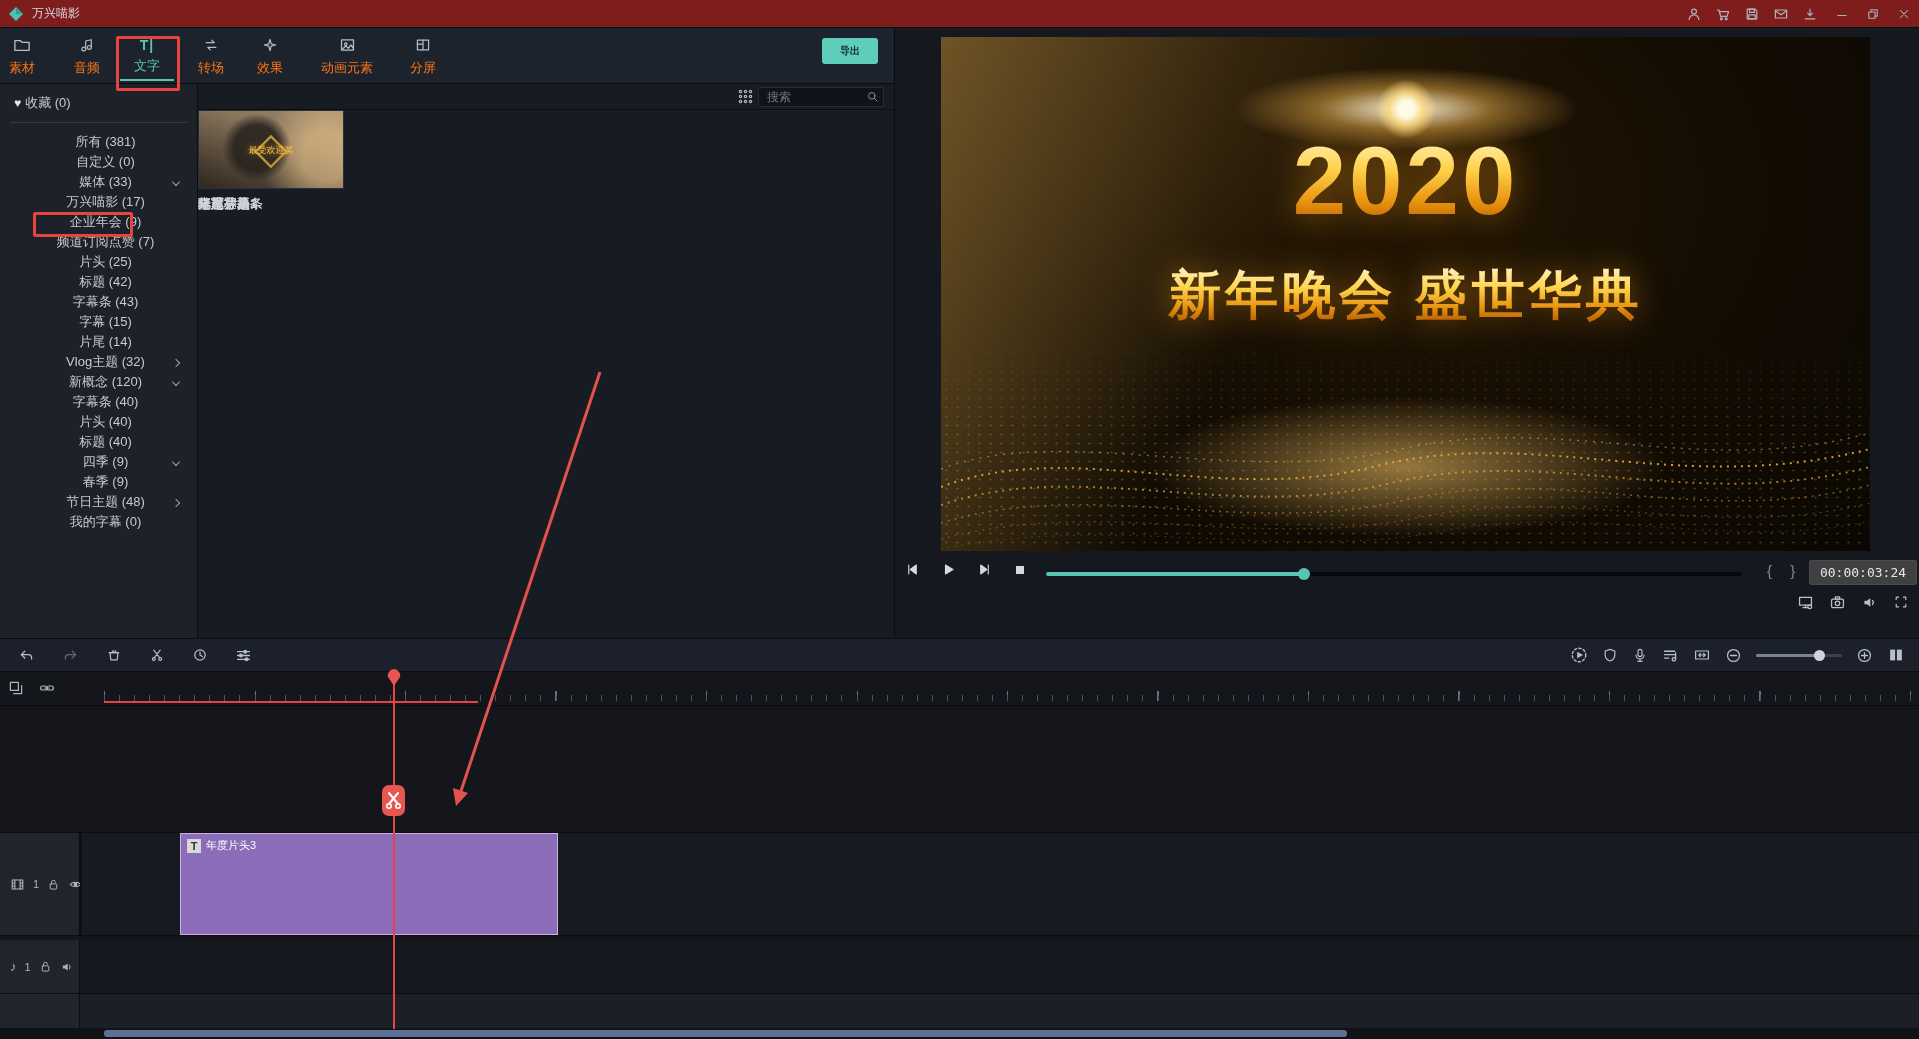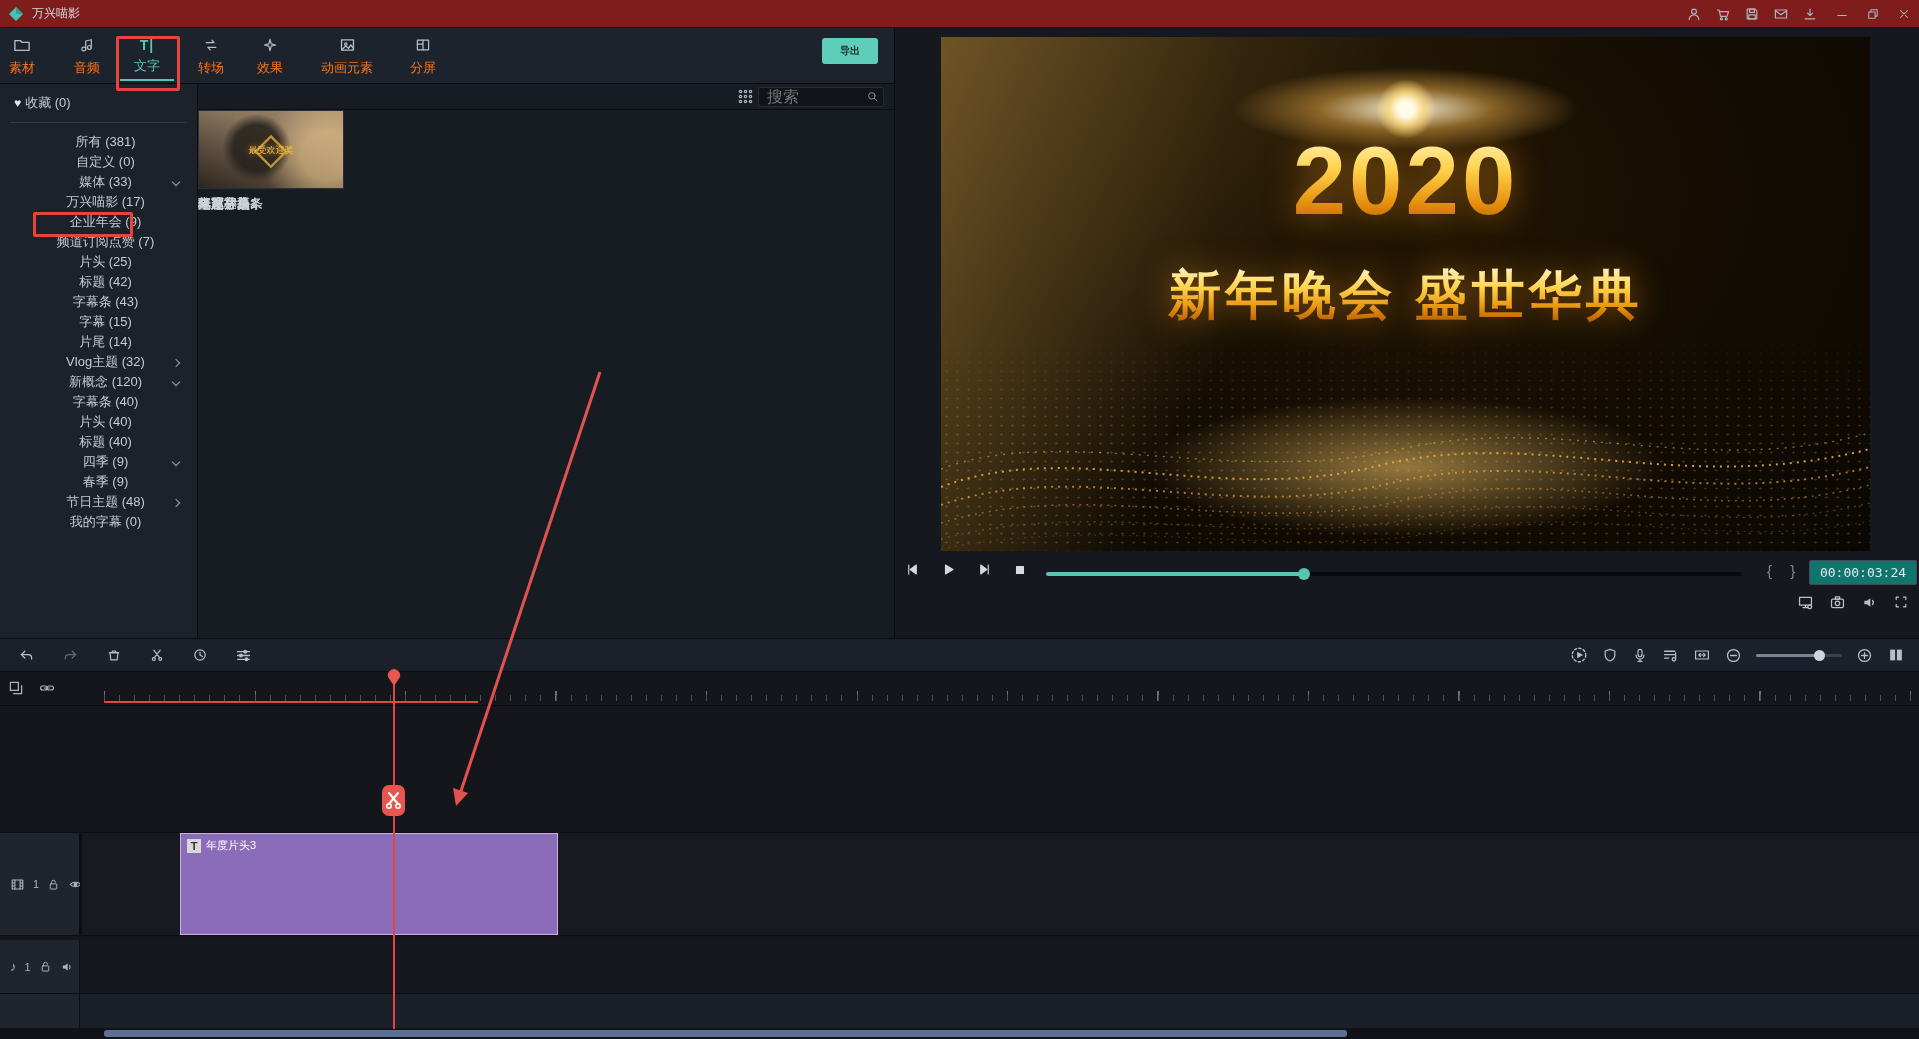--- a/index.html
+++ b/index.html
@@ -33,21 +33,21 @@
   .sb-item{position:relative;height:20px;line-height:20px;padding-left:14px;color:#c6cbd3;cursor:pointer;white-space:nowrap;}
   .sb-chev{display:none;position:absolute;right:18px;top:7px;width:6px;height:6px;border-right:1.5px solid #9aa1ab;border-bottom:1.5px solid #9aa1ab;}
   .sb-chev.down{transform:rotate(45deg);}
   .sb-chev.right{transform:rotate(-45deg);top:8px;}
   .sb-chev.show{display:block;}
   
   .gridpanel{position:absolute;left:198px;top:84px;width:696px;height:554px;background:#171b22;}
   .grid-head{position:absolute;left:0;top:0;right:0;height:26px;border-bottom:1px solid #0b0d11;}
   .gv-icon{position:absolute;left:540px;top:5px;color:#aeb4bd;}
   .search-wrap{position:absolute;left:560px;top:3px;width:126px;height:20px;}
-  .search-wrap input{width:100%;height:100%;background:#10131a;border:1px solid #262c36;border-radius:2px;color:#aab1bb;font-size:16px;padding:0 22px 0 8px;outline:none;}
+  .search-wrap input{width:100%;height:100%;background:#10131a;border:1px solid #262c36;border-radius:2px;color:#aab1bb;font-size:12px;padding:0 22px 0 8px;outline:none;}
   .search-wrap .mag{position:absolute;right:5px;top:3px;color:#8a919c;}
   .g-item{position:absolute;width:146px;}
   .g-thumb{position:relative;width:146px;height:79px;border:1px solid #2a303a;overflow:hidden;cursor:pointer;}
   .g-thumb.v-photo{background:
     radial-gradient(circle at 40% 48%, rgba(35,32,27,.85) 0 24%, rgba(35,32,27,0) 36%),
     radial-gradient(circle at 88% 58%, rgba(255,214,150,.5) 0 18%, transparent 48%),
     linear-gradient(200deg,#a08a6b 0%,#87745c 35%,#5d4e3f 65%,#2e261d 100%);}
   .g-thumb.v-dark{background:
     radial-gradient(ellipse at 50% 45%, rgba(255,170,60,.4) 0 25%, transparent 62%),
     linear-gradient(#1d1408,#120b04);}
@@ -70,21 +70,21 @@
     -webkit-mask-image:linear-gradient(transparent, #000 45%);mask-image:linear-gradient(transparent, #000 45%);}
   .gold{background:linear-gradient(#fff3c0 0%, #ffd24a 38%, #e8920f 72%, #b35c05 100%);-webkit-background-clip:text;background-clip:text;color:transparent;filter:drop-shadow(0 0 16px rgba(255,160,30,.5));}
   .ov-year{position:absolute;left:0;right:0;top:96px;text-align:center;font-size:96px;line-height:96px;font-weight:bold;letter-spacing:3px;}
   .ov-title{position:absolute;left:0;right:0;top:230px;text-align:center;font-size:53px;line-height:56px;font-weight:bold;letter-spacing:4px;}
   .transport{position:absolute;left:10px;top:534px;display:flex;align-items:center;gap:21px;color:#d5dae0;}
   .transport .pb{cursor:pointer;display:flex;align-items:center;}
   .seek{position:absolute;left:151px;top:544px;width:696px;height:4px;background:#07090c;border-radius:2px;cursor:pointer;}
   .seek-fill{position:absolute;left:0;top:0;height:4px;background:var(--teal,#57c5b3);border-radius:2px;}
   .seek-handle{position:absolute;top:-4px;width:12px;height:12px;margin-left:-6px;border-radius:50%;background:var(--teal,#57c5b3);}
   .inout{position:absolute;left:872px;top:534px;font-size:15px;color:#7f8791;letter-spacing:7px;cursor:pointer;}
-  .tc-box{position:absolute;left:914px;top:532px;width:108px;height:25px;background:#0f766e;border:1px solid #434a56;border-radius:2px;color:#e3e7ec;font-family:"DejaVu Sans Mono",monospace;font-size:13px;line-height:23px;text-align:center;}
+  .tc-box{position:absolute;left:914px;top:532px;width:108px;height:25px;background:#404040;border:1px solid #434a56;border-radius:2px;color:#e3e7ec;font-family:"DejaVu Sans Mono",monospace;font-size:13px;line-height:23px;text-align:center;}
   .pv-icons{position:absolute;right:10px;top:566px;display:flex;gap:15px;color:#b9bfc8;}
   .pv-icons span{cursor:pointer;}
   
   .tl-toolbar{position:absolute;left:0;top:638px;width:1919px;height:34px;background:#1b202a;border-top:1px solid #0a0c10;border-bottom:1px solid #0a0c10;z-index:2;}
   .tlt-left{position:absolute;left:18px;top:0;height:100%;display:flex;align-items:center;gap:27px;color:#b9bfc8;}
   .tlt-left span{cursor:pointer;display:flex;}
   .dim{opacity:.45;}
   .tlt-right{position:absolute;right:14px;top:0;height:100%;display:flex;align-items:center;gap:14px;color:#b9bfc8;}
   .tlt-right span{cursor:pointer;display:flex;}
   .zslider{position:relative;width:86px;height:3px;background:#3a414c;border-radius:2px;cursor:pointer;}

